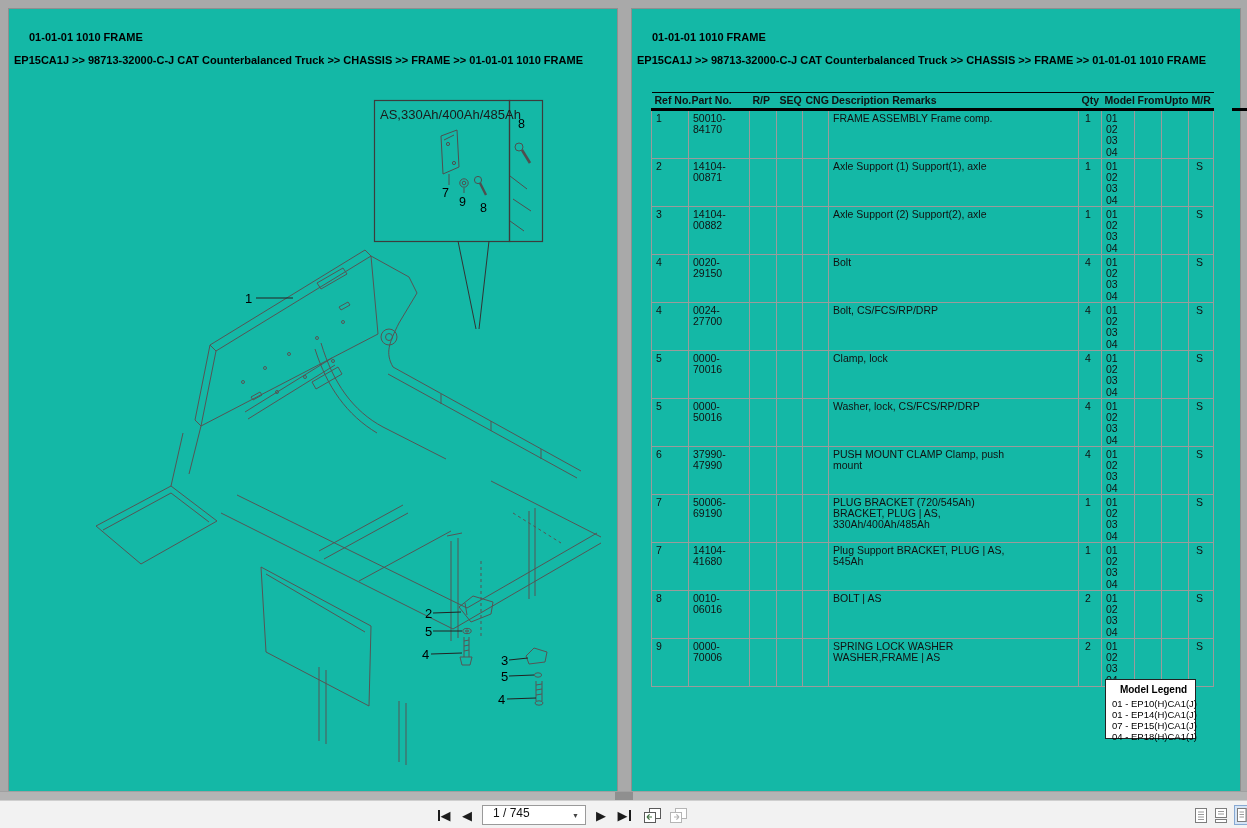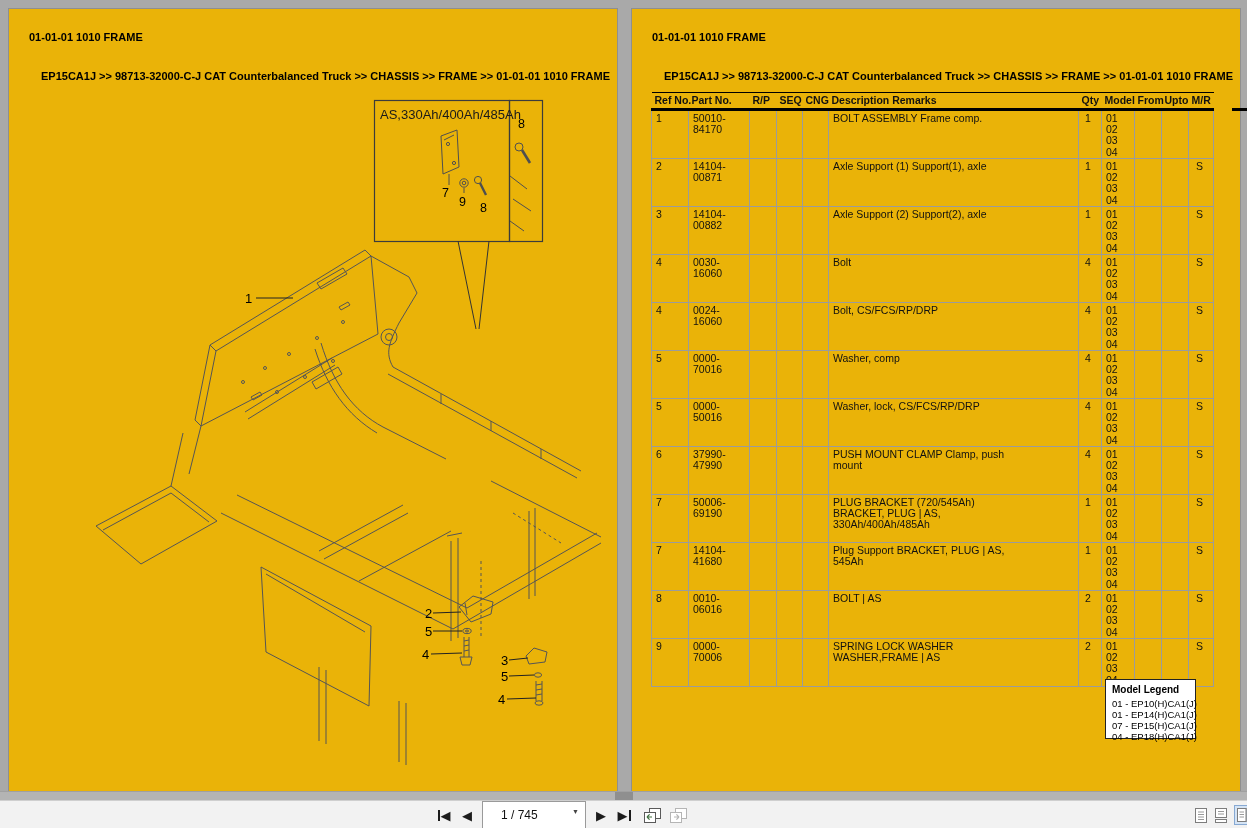--- a/index.html
+++ b/index.html
@@ -5,31 +5,31 @@
   html,body{margin:0;padding:0;}
   body{
     width:1247px;height:828px;overflow:hidden;position:relative;
     background:#a9a9a9;
     font-family:"Liberation Sans", sans-serif;
     -webkit-font-smoothing:antialiased;
   }
   
   .page{
     position:absolute;top:8px;width:608px;height:783px;
-    background:#eab308;border:1px solid #8f8f8f;
+    background:#14b8a6;border:1px solid #8f8f8f;
   }
   .page-left{left:8px;}
   .page-right{left:631px;}
   .pg-title{
     position:absolute;left:20px;top:22px;
     font-size:11px;font-weight:bold;color:#000;white-space:nowrap;
   }
   .pg-crumb{
-    position:absolute;left:32px;top:45px;
-    font-size:11px;font-weight:bold;color:#000;white-space:nowrap;margin-top:16px;
+    position:absolute;left:5px;top:45px;
+    font-size:11px;font-weight:bold;color:#000;white-space:nowrap;
   }
   
   svg.diagram{position:absolute;left:12px;top:72px;}
   svg.diagram text{font-family:"Liberation Sans",sans-serif;}
   
   .table-wrap{position:absolute;left:19px;top:83px;width:562px;}
   table.parts{
     table-layout:fixed;border-collapse:collapse;width:562px;
     font-size:10.5px;color:#111;
   }
@@ -47,43 +47,43 @@
   }
   table.parts td.c-qty{padding-left:6px;}
   table.parts td.c-mr{padding-left:7px;}
   .header-line-ext{
     position:absolute;left:581px;top:16px;width:25px;height:3px;background:#000;
   }
   
   .legend{
     position:absolute;left:473px;top:670px;width:91px;height:60px;
     border:1.5px solid #222;background:#fff;
-    padding:4px 0 0 6px;box-sizing:border-box;
+    padding:4px 0 0 6px;box-sizing:border-box;text-align:center;
   }
   .legend-title{font-size:10px;font-weight:bold;margin-bottom:3px;}
   .legend-entry{font-size:9.5px;line-height:11px;white-space:nowrap;}
   
   .bottom-band{position:absolute;left:0;top:791px;width:1247px;height:9px;background:#b4b4b4;border-top:1px solid #a0a0a0;}
   .bottom-band .thumb{position:absolute;left:615px;top:0;width:18px;height:9px;background:#8f8f8f;}
   
   .toolbar{
     position:absolute;left:0;top:800px;width:1247px;height:28px;
     background:#f2f2f2;border-top:1px solid #cfcfcf;box-sizing:border-box;
   }
   .navgroup{position:absolute;left:436px;top:0;height:28px;display:flex;align-items:center;gap:7px;}
   .navbtn{
     display:inline-flex;align-items:center;justify-content:center;gap:1px;
     height:20px;min-width:16px;border:none;background:transparent;padding:0 1px;cursor:default;
   }
   .navbtn .tri{font-size:13px;color:#1c1c1c;line-height:1;}
   .navbtn .bar{display:inline-block;width:2px;height:11px;background:#1c1c1c;}
   .page-combo{
-    position:relative;width:104px;height:28px;background:#fff;
-    border:1px solid #9a9a9a;display:flex;align-items:center;
-    font-size:12px;color:#111;padding-left:18px;box-sizing:border-box;
+    position:relative;width:104px;height:20px;background:#fff;
+    border:1px solid #9a9a9a;display:flex;align-items:flex-start;
+    font-size:12px;color:#111;padding-left:10px;box-sizing:border-box;
   }
   .page-combo .caret{
     position:absolute;right:6px;top:6px;font-size:7px;color:#444;line-height:1;
   }
   .viewbtn{display:inline-flex;align-items:center;justify-content:center;background:transparent;border:none;padding:0;cursor:default;}
   .viewsgroup{position:absolute;left:1194px;top:3px;height:22px;display:flex;align-items:center;gap:6px;}
   .facing-wrap{
     width:24px;height:20px;display:flex;align-items:center;justify-content:flex-start;
     background:#d5e4f5;border:1px solid #87a9d3;padding-left:2px;box-sizing:border-box;
   }
@@ -238,21 +238,21 @@
             <th>M/R</th>
           </tr>
       </thead>
       <tbody>
     <tr>
       <td>1</td>
       <td>50010-84170</td>
       <td></td>
       <td></td>
       <td></td>
-      <td>BOLT ASSEMBLY Frame comp.</td>
+      <td>FRAME ASSEMBLY Frame comp.</td>
       <td class="c-qty">1</td>
       <td>01
 02
 03
 04</td>
       <td></td>
       <td></td>
       <td class="c-mr"></td>
     </tr>
 
@@ -285,59 +285,59 @@
 02
 03
 04</td>
       <td></td>
       <td></td>
       <td class="c-mr">S</td>
     </tr>
 
     <tr>
       <td>4</td>
-      <td>0030-16060</td>
+      <td>0020-29150</td>
       <td></td>
       <td></td>
       <td></td>
       <td>Bolt</td>
       <td class="c-qty">4</td>
       <td>01
 02
 03
 04</td>
       <td></td>
       <td></td>
       <td class="c-mr">S</td>
     </tr>
 
     <tr>
       <td>4</td>
-      <td>0024-16060</td>
+      <td>0024-27700</td>
       <td></td>
       <td></td>
       <td></td>
       <td>Bolt, CS/FCS/RP/DRP</td>
       <td class="c-qty">4</td>
       <td>01
 02
 03
 04</td>
       <td></td>
       <td></td>
       <td class="c-mr">S</td>
     </tr>
 
     <tr>
       <td>5</td>
       <td>0000-70016</td>
       <td></td>
       <td></td>
       <td></td>
-      <td>Washer, comp</td>
+      <td>Clamp, lock</td>
       <td class="c-qty">4</td>
       <td>01
 02
 03
 04</td>
       <td></td>
       <td></td>
       <td class="c-mr">S</td>
     </tr>
 

